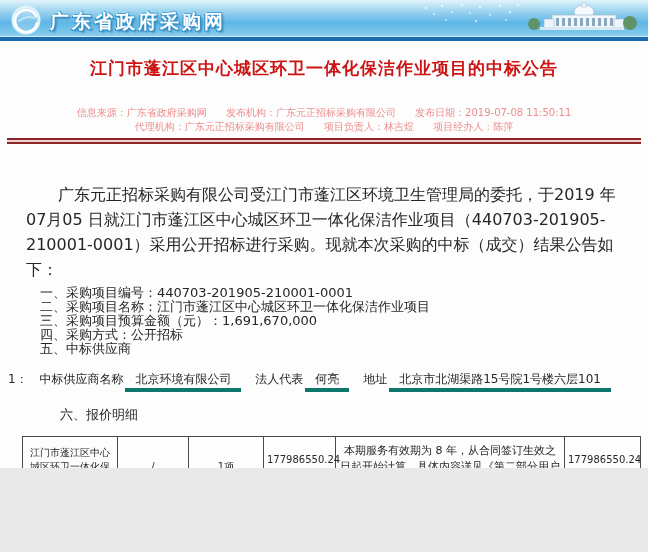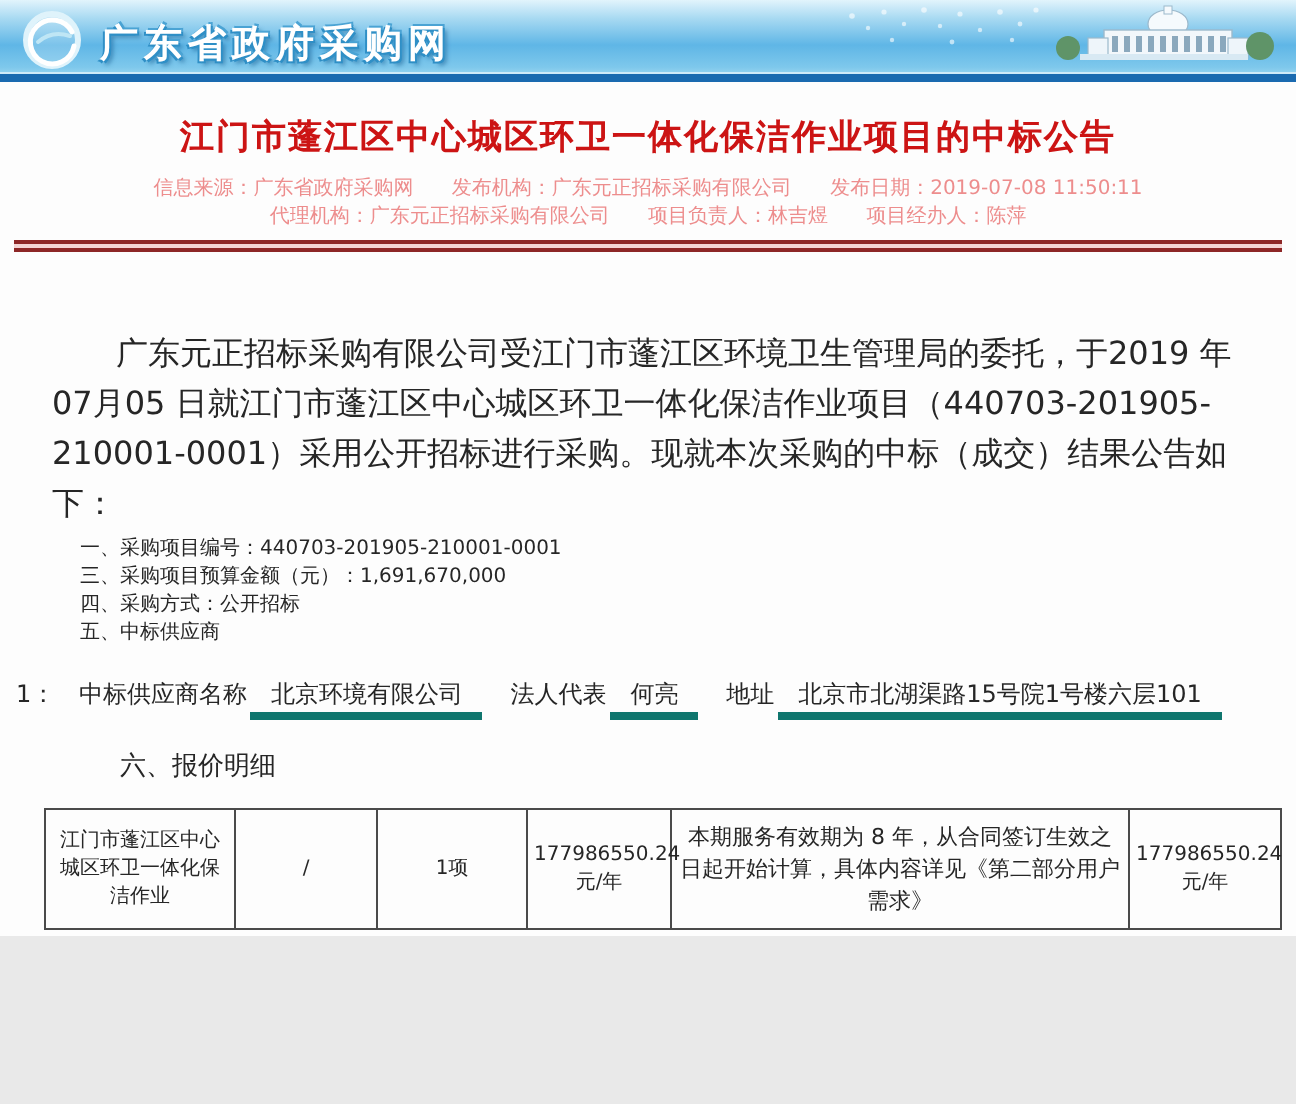--- a/index.html
+++ b/index.html
@@ -17,29 +17,29 @@
   .site-name {
     position:absolute; left:50px; top:9px; color:#ffffff; font-size:19px; font-weight:bold;
     letter-spacing:3px;
     text-shadow:1px 1px 0 #2f8fc6, -1px 1px 0 #2f8fc6, 1px -1px 0 #4aa3d4, 2px 2px 2px rgba(20,90,140,.55);
   }
   .building { position:absolute; right:8px; bottom:5px; }
   .sparkles { position:absolute; right:120px; top:0; opacity:.8; }
 
   
   .doc-title { margin:16px 12px 0; text-align:center; color:#cc1414; font-size:17px; font-weight:bold; letter-spacing:1px; }
-  .meta { margin-top:8px; text-align:center; color:#ed8d8d; font-size:10px; line-height:14px; }
+  .meta { margin-top:26px; text-align:center; color:#ed8d8d; font-size:10px; line-height:14px; }
   .meta-pair { margin:0 8px; white-space:nowrap; }
   .meta .u-num { text-decoration:underline; }
   .rule { margin:4px 7px 0; height:6px; border-top:2px solid #8d2727; border-bottom:2px solid #8d2727; background:#f3d4d4; }
 
   
   .para { margin:38px 26px 0; font-size:16px; line-height:25px; color:#262626; text-indent:2em; }
   .list { margin:4px 0 0 40px; }
-  .list-item { margin-top:0; font-size:10px; line-height:14px; color:#262626; }
+  .list-item { margin-top:0; font-size:13px; line-height:14px; color:#262626; }
   .supplier-line { margin:15px 0 0 8px; font-size:12px; color:#262626; white-space:nowrap; }
   .supplier-line .lbl { margin-left:8px; }
   .uline { display:inline-block; border-bottom:4px solid #0f766e; padding:0 10px; margin:0 2px; }
   .sec6 { margin:14px 0 0 60px; font-size:13px; color:#262626; }
 
   
   table { border-collapse:collapse; table-layout:fixed; margin:12px 0 0 22px; width:618px; }
   th, td { border:1px solid #4a4a4a; color:#262626; text-align:center; vertical-align:middle; padding:2px 3px; }
   th { font-size:10.5px; font-weight:normal; height:26px; line-height:13px; }
   td { font-size:10px; line-height:14px; }
@@ -122,20 +122,21 @@
       <span class="meta-pair"><span>项目经办人：</span><span>陈萍</span></span>
     </div>
   </div>
 
   <div class="rule"></div>
 
   <div class="para">广东元正招标采购有限公司受江门市蓬江区环境卫生管理局的委托，于2019 年07月05 日就江门市蓬江区中心城区环卫一体化保洁作业项目（440703-201905-210001-0001）采用公开招标进行采购。现就本次采购的中标（成交）结果公告如下：</div>
 
   <div class="list">
     <div class="list-item">一、采购项目编号：440703-201905-210001-0001</div>
+    <div class="list-item">二、采购项目名称：江门市蓬江区中心城区环卫一体化保洁作业项目</div>
     <div class="list-item">三、采购项目预算金额（元）：1,691,670,000</div>
     <div class="list-item">四、采购方式：公开招标</div>
     <div class="list-item">五、中标供应商</div>
   </div>
 
   <div class="supplier-line">
     <span>1：</span>
     <span class="lbl">中标供应商名称</span><span class="uline">北京环境有限公司</span>
     <span class="lbl">法人代表</span><span class="uline">何亮</span>
     <span class="lbl">地址</span><span class="uline">北京市北湖渠路15号院1号楼六层101</span>

